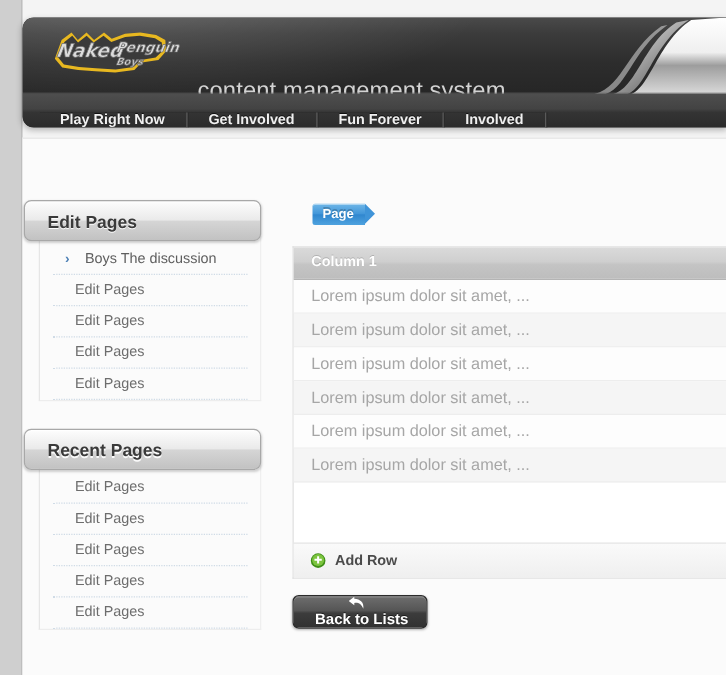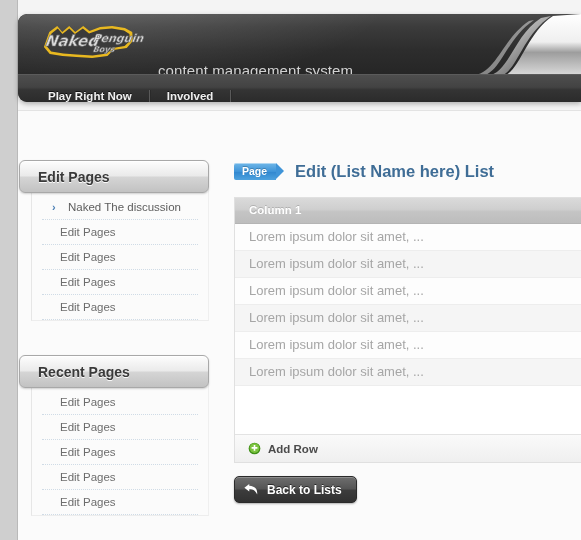--- a/index.html
+++ b/index.html
@@ -61,21 +61,21 @@
   #swoosh { position: absolute; right: 0; top: 0; width: 180px; height: 62px; }
 
   #logo {
     position: absolute;
     left: 20px; top: 7px;
     width: 112px; height: 46px;
   }
   #tagline {
     position: absolute;
     left: 140px; top: 48px;
-    font-size: 15px;
+    font-size: 19px;
     color: #d2d2d2;
     letter-spacing: 0.1px;
     white-space: nowrap;
   }
 
   
   #nav {
     position: absolute;
     left: 0; top: 60px;
     width: 563px; height: 28px;
@@ -100,21 +100,21 @@
     cursor: pointer;
   }
   .nav-item:first-child { margin-left: 13px; }
 
   
   #sidebar {
     position: absolute;
     left: 19px; top: 160px;
     width: 190px;
   }
-  .panel { position: relative; margin-bottom: 34px; }
+  .panel { position: relative; margin-bottom: 22px; }
   .panel-head {
     position: relative;
     height: 33px;
     border-radius: 6px;
     background: linear-gradient(180deg,#fdfdfd 0%,#eaeaea 48%,#d5d5d5 52%,#c2c2c2 100%);
     border: 1px solid #a8a8a8;
     box-shadow: 0 1px 2px rgba(0,0,0,0.18), inset 0 1px 0 rgba(255,255,255,0.85);
     display: flex;
     align-items: center;
     box-sizing: border-box;
@@ -171,20 +171,21 @@
     padding: 0 9px 0 8px;
     display: flex;
     align-items: center;
     background: linear-gradient(180deg,#6fb7e8 0%,#3f94d8 50%,#2f86cf 51%,#4ea2de 100%);
     border-radius: 2px 0 0 2px;
     font-size: 10.5px;
     font-weight: bold;
     color: #ffffff;
     text-shadow: 0 -1px 0 rgba(0,0,0,0.22);
     box-shadow: inset 0 1px 0 rgba(255,255,255,0.45);
+    margin-left: 16px;
   }
   .page-badge:after {
     content: "";
     position: absolute;
     right: -8px; top: 0;
     width: 0; height: 0;
     border-top: 8.5px solid transparent;
     border-bottom: 8.5px solid transparent;
     border-left: 8px solid #3f94d8;
   }
@@ -248,20 +249,21 @@
     margin-top: 13px;
     display: inline-flex;
     align-items: center;
     height: 25px;
     padding: 0 14px 0 9px;
     border-radius: 5px;
     background: linear-gradient(180deg,#6e6e6e 0%,#555555 46%,#3c3c3c 54%,#313131 100%);
     border: 1px solid #2b2b2b;
     box-shadow: 0 1px 2px rgba(0,0,0,0.3), inset 0 1px 0 rgba(255,255,255,0.22);
     cursor: pointer;
+    flex-direction: column;
   }
   .back-icon { width: 15px; height: 13px; display: block; }
   #back-label {
     margin-left: 8px;
     font-size: 12px;
     font-weight: bold;
     color: #ffffff;
     text-shadow: 0 -1px 0 rgba(0,0,0,0.55);
   }
 </style>
@@ -305,31 +307,33 @@
           <text x="118" y="42" font-size="22" transform="skewX(-11)">Penguin</text>
           <text x="122" y="62" font-size="16" transform="skewX(-11)">Boys</text>
         </g>
       </svg>
 
       <div id="tagline">content management system</div>
     </div>
 
     <div id="nav">
         <div class="nav-item">Play Right Now</div>
+        <div class="nav-item">Get Involved</div>
+        <div class="nav-item">Fun Forever</div>
         <div class="nav-item">Involved</div>
       </div>
   </div>
 
   <div id="sidebar">
       <div class="panel">
         <div class="panel-head">
           <span class="panel-head-text">Edit Pages</span>
         </div>
         <div class="panel-body">
-          <div class="side-item with-chevron"><span class="chev">›</span><span>Naked The discussion</span></div>
+          <div class="side-item with-chevron"><span class="chev">›</span><span>Boys The discussion</span></div>
           <div class="side-item"><span>Edit Pages</span></div>
           <div class="side-item"><span>Edit Pages</span></div>
           <div class="side-item"><span>Edit Pages</span></div>
           <div class="side-item"><span>Edit Pages</span></div>
         </div>
       </div>
       <div class="panel">
         <div class="panel-head">
           <span class="panel-head-text">Recent Pages</span>
         </div>
@@ -341,21 +345,20 @@
           <div class="side-item"><span>Edit Pages</span></div>
         </div>
       </div>
     </div>
 
   <div id="main">
     <div id="title-row">
       <div class="page-badge">
         <span>Page</span>
       </div>
-      <div id="main-title">Edit (List Name here) List</div>
     </div>
 
     <div id="list-table">
         <div class="col-head">Column 1</div>
         <div class="t-row">Lorem ipsum dolor sit amet, ...</div>
         <div class="t-row alt">Lorem ipsum dolor sit amet, ...</div>
         <div class="t-row">Lorem ipsum dolor sit amet, ...</div>
         <div class="t-row alt">Lorem ipsum dolor sit amet, ...</div>
         <div class="t-row">Lorem ipsum dolor sit amet, ...</div>
         <div class="t-row alt">Lorem ipsum dolor sit amet, ...</div>

